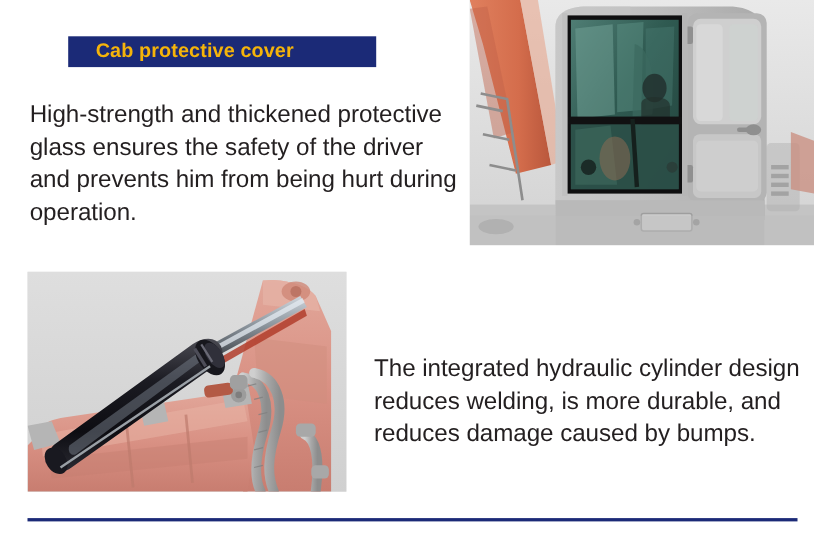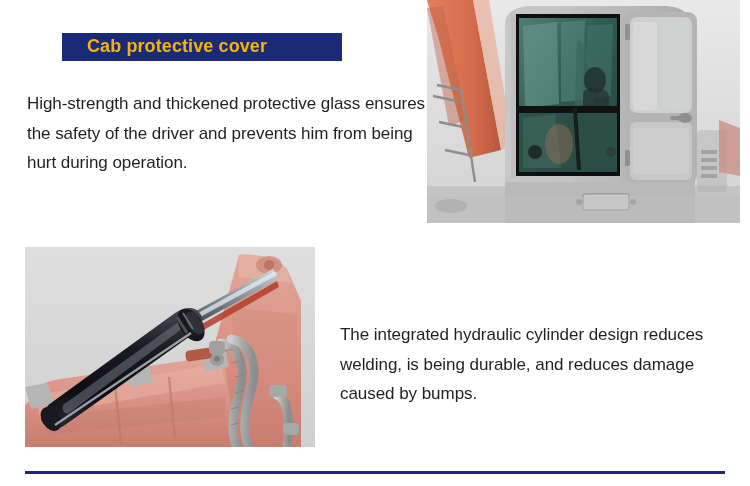--- a/index.html
+++ b/index.html
@@ -46,21 +46,21 @@
     top: 253px;
     width: 285px;
     height: 28px;
     padding-left: 72px;
   }
 
   
   .body-text {
     position: absolute;
     color: #231f20;
-    font-size: 17px;
+    font-size: 22px;
     line-height: 29.5px;
     letter-spacing: -0.05px;
     box-sizing: border-box;
   }
   #text-cab {
     left: 27px;
     top: 89px;
     width: 400px;
   }
   #text-oil {
@@ -314,17 +314,17 @@
       <g>
         <rect x="160" y="104" width="26" height="11" rx="4" transform="rotate(-8 160 104)" fill="#b35a45"></rect>
         <rect x="184" y="94" width="16" height="13" rx="4" fill="#a0a0a0"></rect>
         <rect x="244" y="138" width="18" height="12" rx="4" fill="#a8a8a8"></rect>
         <rect x="258" y="176" width="16" height="12" rx="4" fill="#a8a8a8"></rect>
       </g>
     </svg>
   </div>
 
 
-  <div class="body-text" id="text-oil">The integrated hydraulic cylinder design reduces welding, is being durable, and reduces damage caused by bumps.</div>
+  <div class="body-text" id="text-oil">The integrated hydraulic cylinder design reduces welding, is more durable, and reduces damage caused by bumps.</div>
 
   <div id="bottom-rule"></div>
 
 </div>
 
 </body></html>

